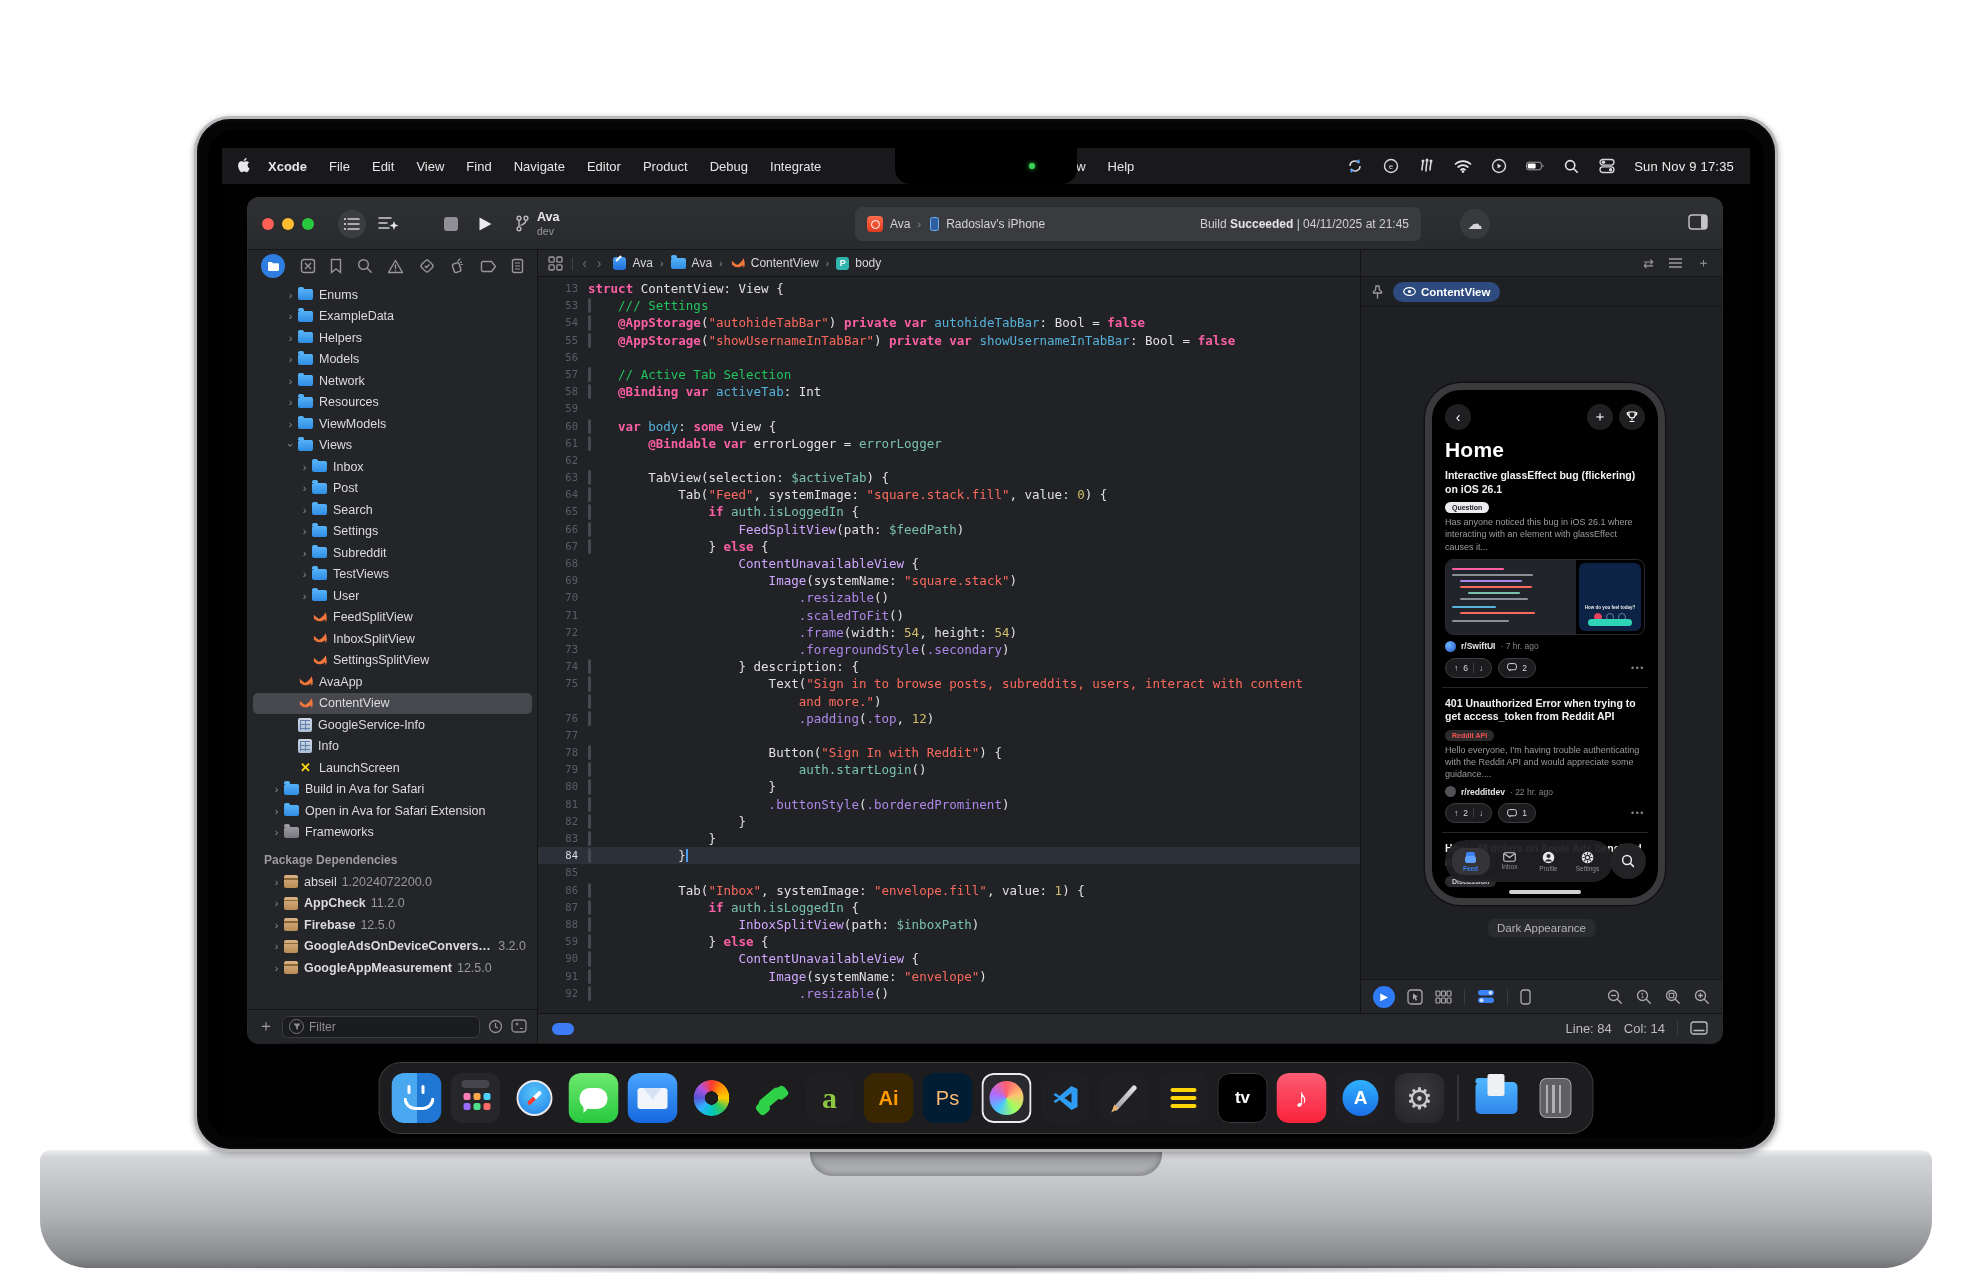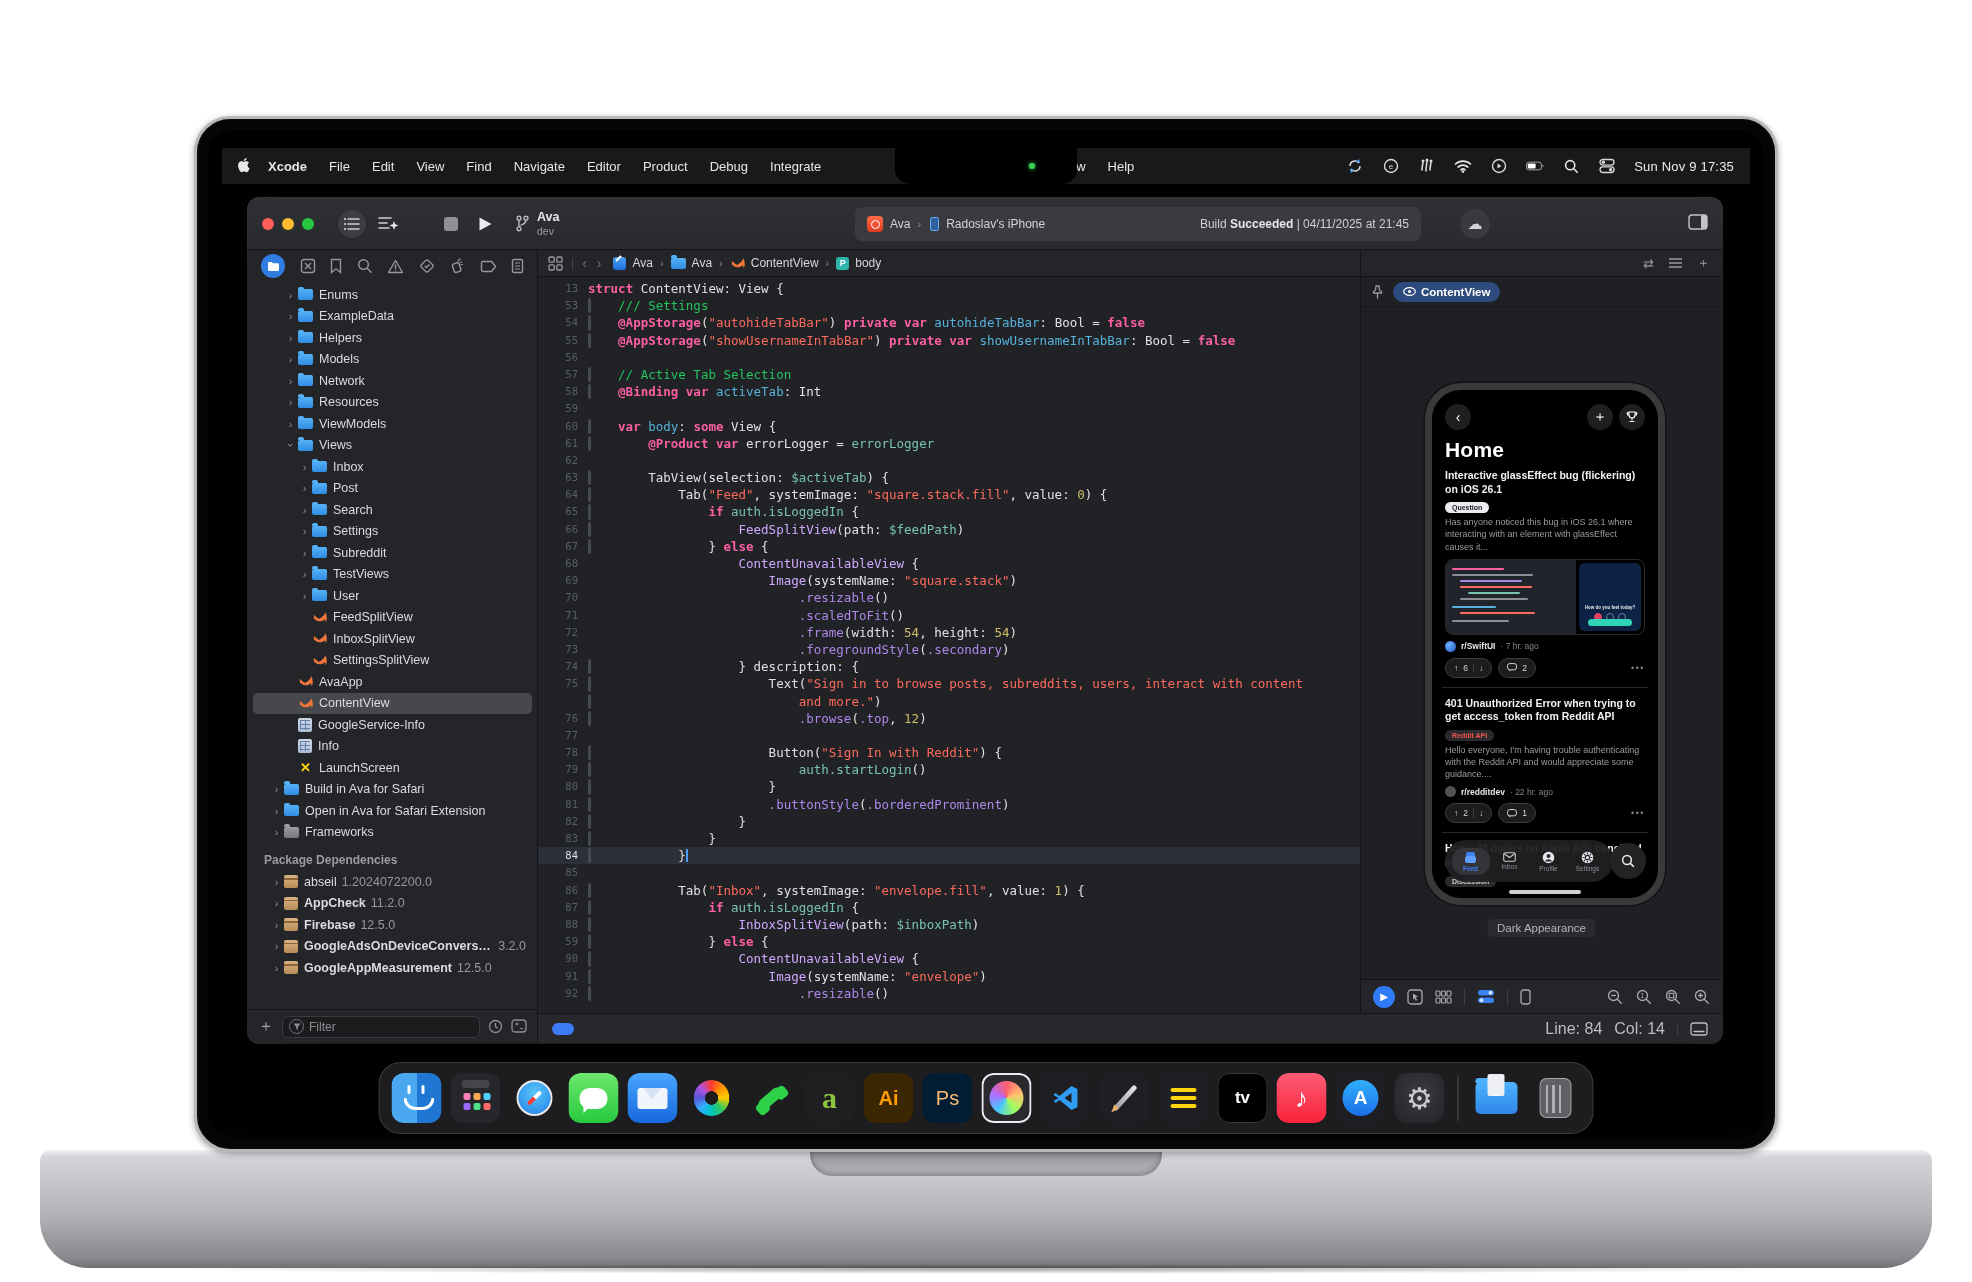--- a/index.html
+++ b/index.html
@@ -152,21 +152,21 @@
 .th-faces span.sad{background:#e4405f;border-color:#e4405f}
 .th-btn{position:absolute;left:9px;right:9px;bottom:5px;height:7px;border-radius:3.5px;background:#2fd3b5}
 .tabbar{position:absolute;left:13px;bottom:16px;width:168px;height:42px;background:rgba(32,32,35,.95);border-radius:21px;display:flex;align-items:center;justify-content:space-around;padding:0 6px}
 .tb-item{display:flex;flex-direction:column;align-items:center;gap:1px;font-size:6.5px;color:#8e8e93;width:38px;padding:3px 0;border-radius:12px}
 .tb-item.active{background:#333338;color:#3c82f7;font-weight:700}
 .search-fab{position:absolute;right:12px;bottom:19px;width:36px;height:36px;border-radius:50%;background:#232326;display:flex;align-items:center;justify-content:center}
 .home-ind{position:absolute;left:50%;transform:translateX(-50%);bottom:4px;width:72px;height:4px;border-radius:2px;background:#e8e8ea;opacity:.9}
 
 .xstatus{height:30px;background:#27282b;border-top:1px solid #141416;display:flex;align-items:center;padding:0 14px;flex:none}
 .prog-pill{width:22px;height:12px;border-radius:6px;background:#3e7bf6}
-.st-right{margin-left:auto;display:flex;align-items:center;gap:12px;color:#bcbcc1;font-size:16px}
+.st-right{margin-left:auto;display:flex;gap:12px;color:#bcbcc1;font-size:13px}
 .st-div{width:1px;height:14px;background:#3c3c41}
 
 .dock{position:absolute;left:50%;bottom:16px;transform:translateX(-50%);height:72px;background:rgba(40,40,44,.72);border:1px solid rgba(255,255,255,.14);border-radius:22px;display:flex;align-items:center;gap:9px;padding:0 12px;z-index:5}
 .dapp{width:50px;height:50px;border-radius:12px;position:relative;display:flex;align-items:center;justify-content:center;overflow:hidden;flex:none}
 .dapp.running::after{content:"";position:absolute;left:50%;bottom:-8px;width:4px;height:4px;border-radius:50%;background:#d9d9de;transform:translateX(-50%)}
 .dock .dockdiv{width:1px;height:46px;background:rgba(255,255,255,.22);margin:0 4px;flex:none}
 .tile{position:absolute;inset:0;border-radius:12px}
 .da-finder .tile{background:linear-gradient(90deg,#4aa8f0 0 50%,#1f76d3 50% 100%)}
 .finder-face{position:relative;width:30px;height:26px}
 .finder-face::before{content:"";position:absolute;left:6px;top:0;width:3px;height:9px;background:#fff;border-radius:2px;box-shadow:14px 0 0 #fff}
@@ -686,37 +686,37 @@
             <div class="code" id="code-area">
                     <div class="cl"><span class="gut">13</span><span class="ctext" style="padding-left: 0ch;"><span class="tk-k">struct </span><span class="tk-w">ContentView: View {</span></span></div>
                     <div class="cl"><span class="gut">53</span><span class="chbar"></span><span class="ctext" style="padding-left: 4ch;"><span class="tk-c">/// Settings</span></span></div>
                     <div class="cl"><span class="gut">54</span><span class="chbar"></span><span class="ctext" style="padding-left: 4ch;"><span class="tk-k">@AppStorage</span><span class="tk-w">(</span><span class="tk-s">"autohideTabBar"</span><span class="tk-w">) </span><span class="tk-k">private var </span><span class="tk-v">autohideTabBar</span><span class="tk-w">: Bool = </span><span class="tk-k">false</span></span></div>
                     <div class="cl"><span class="gut">55</span><span class="chbar"></span><span class="ctext" style="padding-left: 4ch;"><span class="tk-k">@AppStorage</span><span class="tk-w">(</span><span class="tk-s">"showUsernameInTabBar"</span><span class="tk-w">) </span><span class="tk-k">private var </span><span class="tk-v">showUsernameInTabBar</span><span class="tk-w">: Bool = </span><span class="tk-k">false</span></span></div>
                     <div class="cl"><span class="gut">56</span><span class="ctext" style="padding-left: 0ch;"></span></div>
                     <div class="cl"><span class="gut">57</span><span class="chbar"></span><span class="ctext" style="padding-left: 4ch;"><span class="tk-c">// Active Tab Selection</span></span></div>
                     <div class="cl"><span class="gut">58</span><span class="chbar"></span><span class="ctext" style="padding-left: 4ch;"><span class="tk-k">@Binding var </span><span class="tk-v">activeTab</span><span class="tk-w">: Int</span></span></div>
                     <div class="cl"><span class="gut">59</span><span class="ctext" style="padding-left: 0ch;"></span></div>
                     <div class="cl"><span class="gut">60</span><span class="chbar"></span><span class="ctext" style="padding-left: 4ch;"><span class="tk-k">var </span><span class="tk-v">body</span><span class="tk-w">: </span><span class="tk-k">some </span><span class="tk-w">View {</span></span></div>
-                    <div class="cl"><span class="gut">61</span><span class="chbar"></span><span class="ctext" style="padding-left: 8ch;"><span class="tk-k">@Product var </span><span class="tk-w">errorLogger = </span><span class="tk-m">errorLogger</span></span></div>
+                    <div class="cl"><span class="gut">61</span><span class="chbar"></span><span class="ctext" style="padding-left: 8ch;"><span class="tk-k">@Bindable var </span><span class="tk-w">errorLogger = </span><span class="tk-m">errorLogger</span></span></div>
                     <div class="cl"><span class="gut">62</span><span class="ctext" style="padding-left: 0ch;"></span></div>
                     <div class="cl"><span class="gut">63</span><span class="chbar"></span><span class="ctext" style="padding-left: 8ch;"><span class="tk-w">TabView(selection: </span><span class="tk-m">$activeTab</span><span class="tk-w">) {</span></span></div>
                     <div class="cl"><span class="gut">64</span><span class="chbar"></span><span class="ctext" style="padding-left: 12ch;"><span class="tk-w">Tab(</span><span class="tk-s">"Feed"</span><span class="tk-w">, systemImage: </span><span class="tk-s">"square.stack.fill"</span><span class="tk-w">, value: </span><span class="tk-n">0</span><span class="tk-w">) {</span></span></div>
                     <div class="cl"><span class="gut">65</span><span class="chbar"></span><span class="ctext" style="padding-left: 16ch;"><span class="tk-k">if </span><span class="tk-m">auth.isLoggedIn</span><span class="tk-w"> {</span></span></div>
                     <div class="cl"><span class="gut">66</span><span class="chbar"></span><span class="ctext" style="padding-left: 20ch;"><span class="tk-t">FeedSplitView</span><span class="tk-w">(path: </span><span class="tk-m">$feedPath</span><span class="tk-w">)</span></span></div>
                     <div class="cl"><span class="gut">67</span><span class="chbar"></span><span class="ctext" style="padding-left: 16ch;"><span class="tk-w">} </span><span class="tk-k">else</span><span class="tk-w"> {</span></span></div>
                     <div class="cl"><span class="gut">68</span><span class="ctext" style="padding-left: 20ch;"><span class="tk-t">ContentUnavailableView</span><span class="tk-w"> {</span></span></div>
                     <div class="cl"><span class="gut">69</span><span class="ctext" style="padding-left: 24ch;"><span class="tk-t">Image</span><span class="tk-w">(systemName: </span><span class="tk-s">"square.stack"</span><span class="tk-w">)</span></span></div>
                     <div class="cl"><span class="gut">70</span><span class="ctext" style="padding-left: 28ch;"><span class="tk-f">.resizable</span><span class="tk-w">()</span></span></div>
                     <div class="cl"><span class="gut">71</span><span class="ctext" style="padding-left: 28ch;"><span class="tk-f">.scaledToFit</span><span class="tk-w">()</span></span></div>
                     <div class="cl"><span class="gut">72</span><span class="ctext" style="padding-left: 28ch;"><span class="tk-f">.frame</span><span class="tk-w">(width: </span><span class="tk-n">54</span><span class="tk-w">, height: </span><span class="tk-n">54</span><span class="tk-w">)</span></span></div>
                     <div class="cl"><span class="gut">73</span><span class="ctext" style="padding-left: 28ch;"><span class="tk-f">.foregroundStyle</span><span class="tk-w">(</span><span class="tk-f">.secondary</span><span class="tk-w">)</span></span></div>
                     <div class="cl"><span class="gut">74</span><span class="chbar"></span><span class="ctext" style="padding-left: 20ch;"><span class="tk-w">} description: {</span></span></div>
                     <div class="cl"><span class="gut">75</span><span class="chbar"></span><span class="ctext" style="padding-left: 24ch;"><span class="tk-w">Text(</span><span class="tk-s">"Sign in to browse posts, subreddits, users, interact with content</span></span></div>
                     <div class="cl"><span class="gut"></span><span class="chbar"></span><span class="ctext" style="padding-left: 28ch;"><span class="tk-s">and more."</span><span class="tk-w">)</span></span></div>
-                    <div class="cl"><span class="gut">76</span><span class="chbar"></span><span class="ctext" style="padding-left: 28ch;"><span class="tk-f">.browse</span><span class="tk-w">(</span><span class="tk-f">.top</span><span class="tk-w">, </span><span class="tk-n">12</span><span class="tk-w">)</span></span></div>
+                    <div class="cl"><span class="gut">76</span><span class="chbar"></span><span class="ctext" style="padding-left: 28ch;"><span class="tk-f">.padding</span><span class="tk-w">(</span><span class="tk-f">.top</span><span class="tk-w">, </span><span class="tk-n">12</span><span class="tk-w">)</span></span></div>
                     <div class="cl"><span class="gut">77</span><span class="ctext" style="padding-left: 0ch;"></span></div>
                     <div class="cl"><span class="gut">78</span><span class="chbar"></span><span class="ctext" style="padding-left: 24ch;"><span class="tk-w">Button(</span><span class="tk-s">"Sign In with Reddit"</span><span class="tk-w">) {</span></span></div>
                     <div class="cl"><span class="gut">79</span><span class="chbar"></span><span class="ctext" style="padding-left: 28ch;"><span class="tk-m">auth.startLogin</span><span class="tk-w">()</span></span></div>
                     <div class="cl"><span class="gut">80</span><span class="chbar"></span><span class="ctext" style="padding-left: 24ch;"><span class="tk-w">}</span></span></div>
                     <div class="cl"><span class="gut">81</span><span class="chbar"></span><span class="ctext" style="padding-left: 24ch;"><span class="tk-f">.buttonStyle</span><span class="tk-w">(</span><span class="tk-f">.borderedProminent</span><span class="tk-w">)</span></span></div>
                     <div class="cl"><span class="gut">82</span><span class="chbar"></span><span class="ctext" style="padding-left: 20ch;"><span class="tk-w">}</span></span></div>
                     <div class="cl"><span class="gut">83</span><span class="chbar"></span><span class="ctext" style="padding-left: 16ch;"><span class="tk-w">}</span></span></div>
                     <div class="cl cur"><span class="gut">84</span><span class="chbar"></span><span class="ctext" style="padding-left: 12ch;"><span class="tk-w">}</span><span class="caret"></span></span></div>
                     <div class="cl"><span class="gut">85</span><span class="ctext" style="padding-left: 0ch;"></span></div>
                     <div class="cl"><span class="gut">86</span><span class="chbar"></span><span class="ctext" style="padding-left: 12ch;"><span class="tk-w">Tab(</span><span class="tk-s">"Inbox"</span><span class="tk-w">, systemImage: </span><span class="tk-s">"envelope.fill"</span><span class="tk-w">, value: </span><span class="tk-n">1</span><span class="tk-w">) {</span></span></div>

